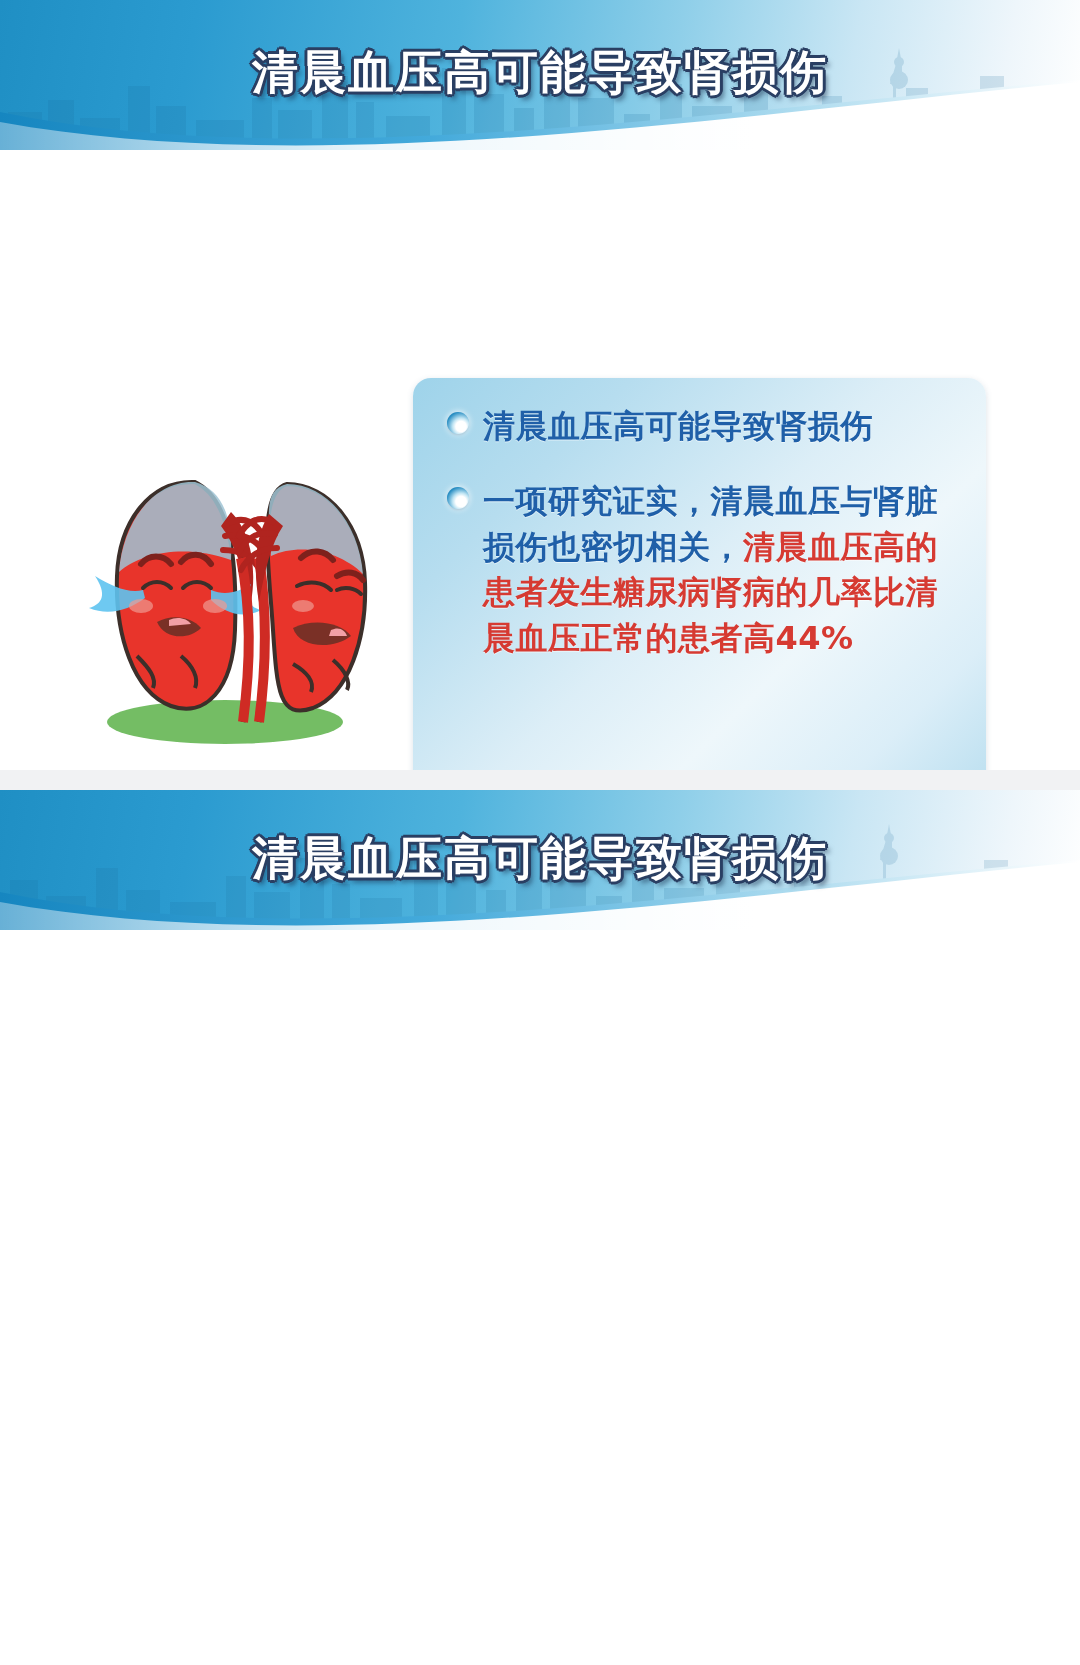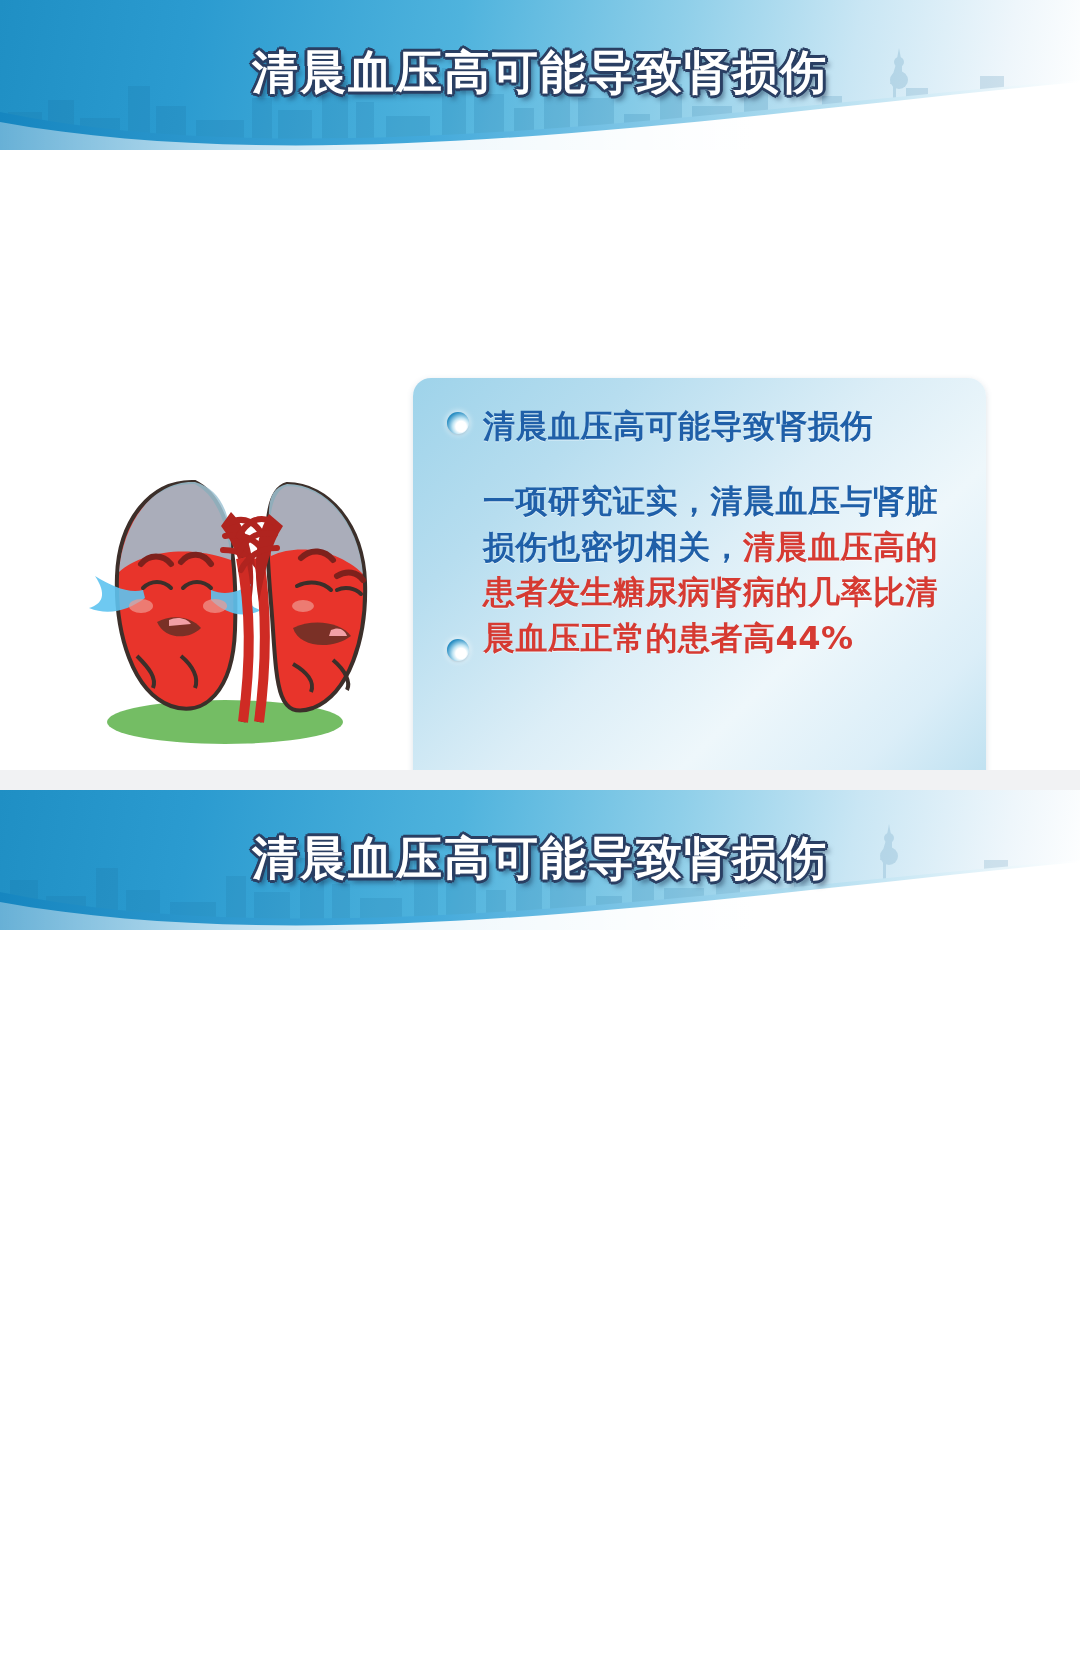--- a/index.html
+++ b/index.html
@@ -48,21 +48,21 @@
   
   .card{
     position:absolute;border-radius:18px;
     background:linear-gradient(135deg,#9ed3ea 0%,#b6ddef 22%,#dceef7 48%,#eef7fb 66%,#dbeef8 84%,#b9deef 100%);
     box-shadow:0 2px 6px rgba(60,90,120,.18);
   }
   #card-1{left:413px;top:228px;width:573px;height:425px;}
 
   .bullets{position:absolute;left:34px;right:20px;top:26px;}
   .bullet{display:flex;align-items:flex-start;margin-bottom:18px;}
-  .bullet:last-child{margin-bottom:0;align-items:flex-end;}
+  .bullet:last-child{margin-bottom:0;}
   .dot{
     flex:0 0 auto;width:22px;height:22px;border-radius:50%;margin-right:14px;margin-top:8px;
     background:radial-gradient(circle at 64% 66%, #ffffff 0%, #ffffff 26%, #bfe4f3 42%, #2a8fc4 72%, #1b6e9e 100%);
     box-shadow:0 0 6px rgba(255,255,255,.95), 0 1px 2px rgba(40,80,110,.35);
   }
   .btext{
     flex:1 1 auto;
     color:#1f5fa8;
     font-weight:bold;
     line-height:1.42;

